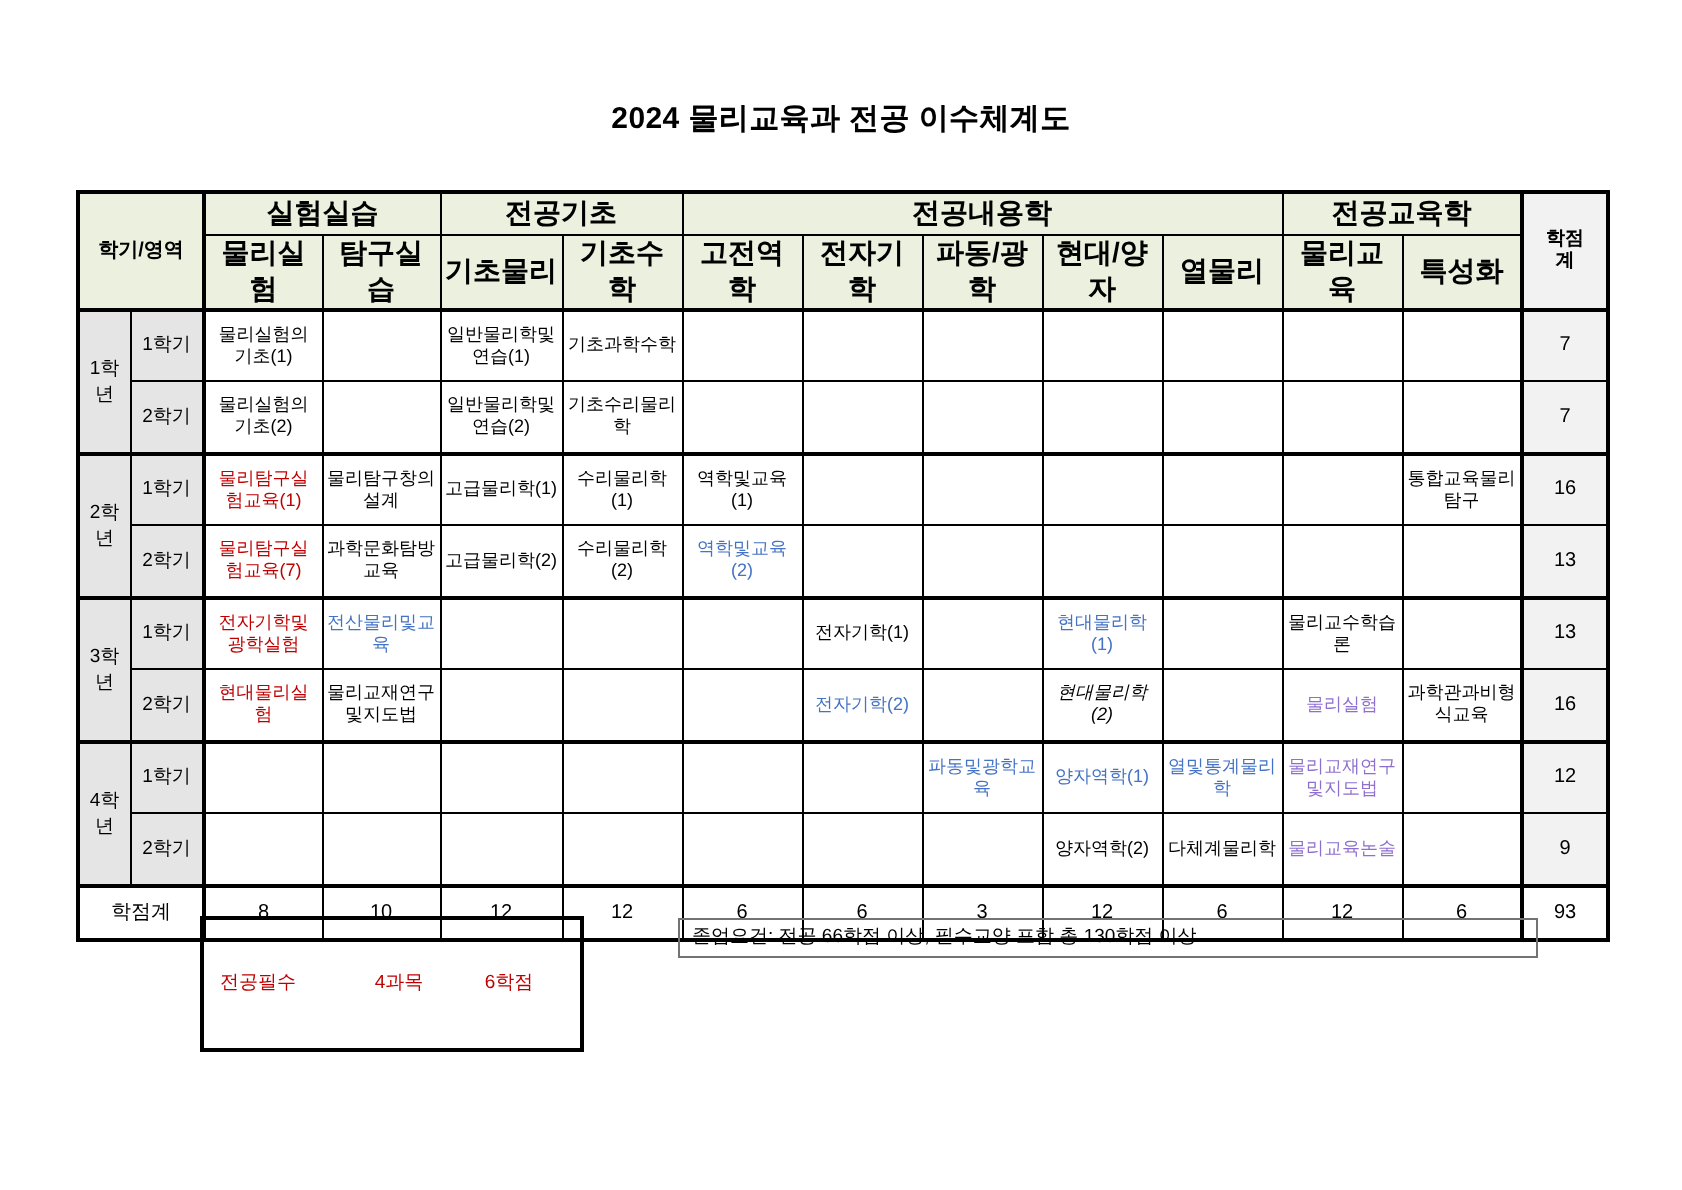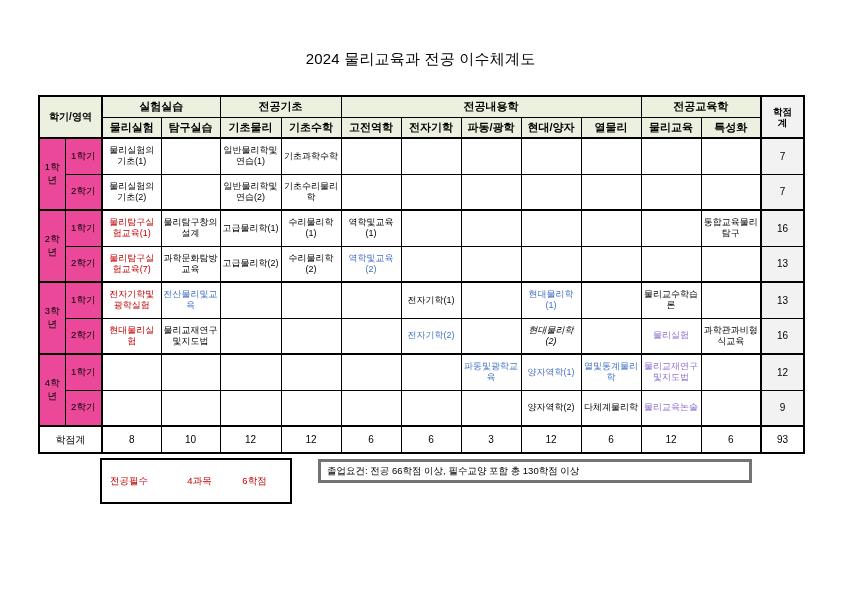--- a/index.html
+++ b/index.html
@@ -1,47 +1,47 @@
 <!DOCTYPE html>
 <html><head>
 <meta charset="utf-8">
 <style>
   html,body{margin:0;padding:0}
   body{width:841px;height:595px;background:#fff;position:relative;overflow:hidden;
        font-family:"Liberation Sans","DejaVu Sans",sans-serif;color:#000}
   .title{position:absolute;top:50px;left:0;width:841px;text-align:center;
-         font-size:15px;font-weight:400;letter-spacing:0.2px}
+         font-size:15px;font-weight:700;letter-spacing:0.2px}
   table.tbl{position:absolute;left:38px;top:95px;width:765px;border-collapse:collapse;
             table-layout:fixed;border:2px solid #000}
   .tbl th,.tbl td{border:1px solid #000;text-align:center;vertical-align:middle;
                   padding:0 2px;overflow:hidden}
   .hrow{height:21px}
-  .ghead,.shead,.corner{background:#ebf1de;font-weight:bold;font-size:11px}
+  .ghead,.shead,.corner{background:#ebf1de;font-weight:bold;font-size:14px}
   .corner{font-size:10px}
   .crhead{background:#f2f2f2;font-weight:bold;font-size:9.5px}
   .crhead span{display:inline-block;width:24px;word-break:break-all;line-height:11px}
   .brow{height:36px}
-  .year,.sem{background:#ec4899;font-size:9.5px}
+  .year,.sem{background:#e5e5e5;font-size:9.5px}
   .course{font-size:9px;line-height:11px;word-break:break-all;padding:0 3px}
   .credit{background:#f2f2f2;font-size:10px}
   tr.first td{border-top:2px solid #000}
   tr.ygrp td{border-top:2px solid #000}
   tr.foot td{border-top:2px solid #000;height:25px;font-size:10px;background:#fff}
   .tL{border-left:2px solid #000 !important}
   span.red{color:#c00000}
   span.blue{color:#4472c4}
   span.purple{color:#8e6fd0}
   span.italic{font-style:italic}
   .legend{position:absolute;left:100px;top:458px;width:172px;height:38px;
-          border:2px solid #000;padding:2px 8px;display:flex;flex-direction:column;
+          border:2px solid #000;padding:13px 8px;display:flex;flex-direction:column;
           justify-content:space-around}
   .lrow{display:grid;grid-template-columns:62px 1fr 1fr;font-size:9.5px;line-height:12px}
   .lrow span:nth-child(2){text-align:center}
   .lrow span:nth-child(3){text-align:center}
-  .reqs{position:absolute;left:318px;top:459px;width:416px;border:3px solid #737373;
+  .reqs{position:absolute;left:339px;top:459px;width:416px;border:1px solid #737373;
         padding:3px 6px;font-size:9.5px;line-height:11.8px}
 </style>
 </head>
 <body>
 
 <div class="title">2024 물리교육과 전공 이수체계도</div>
 
 <table class="tbl">
   <colgroup>
     <col style="width:26px">

